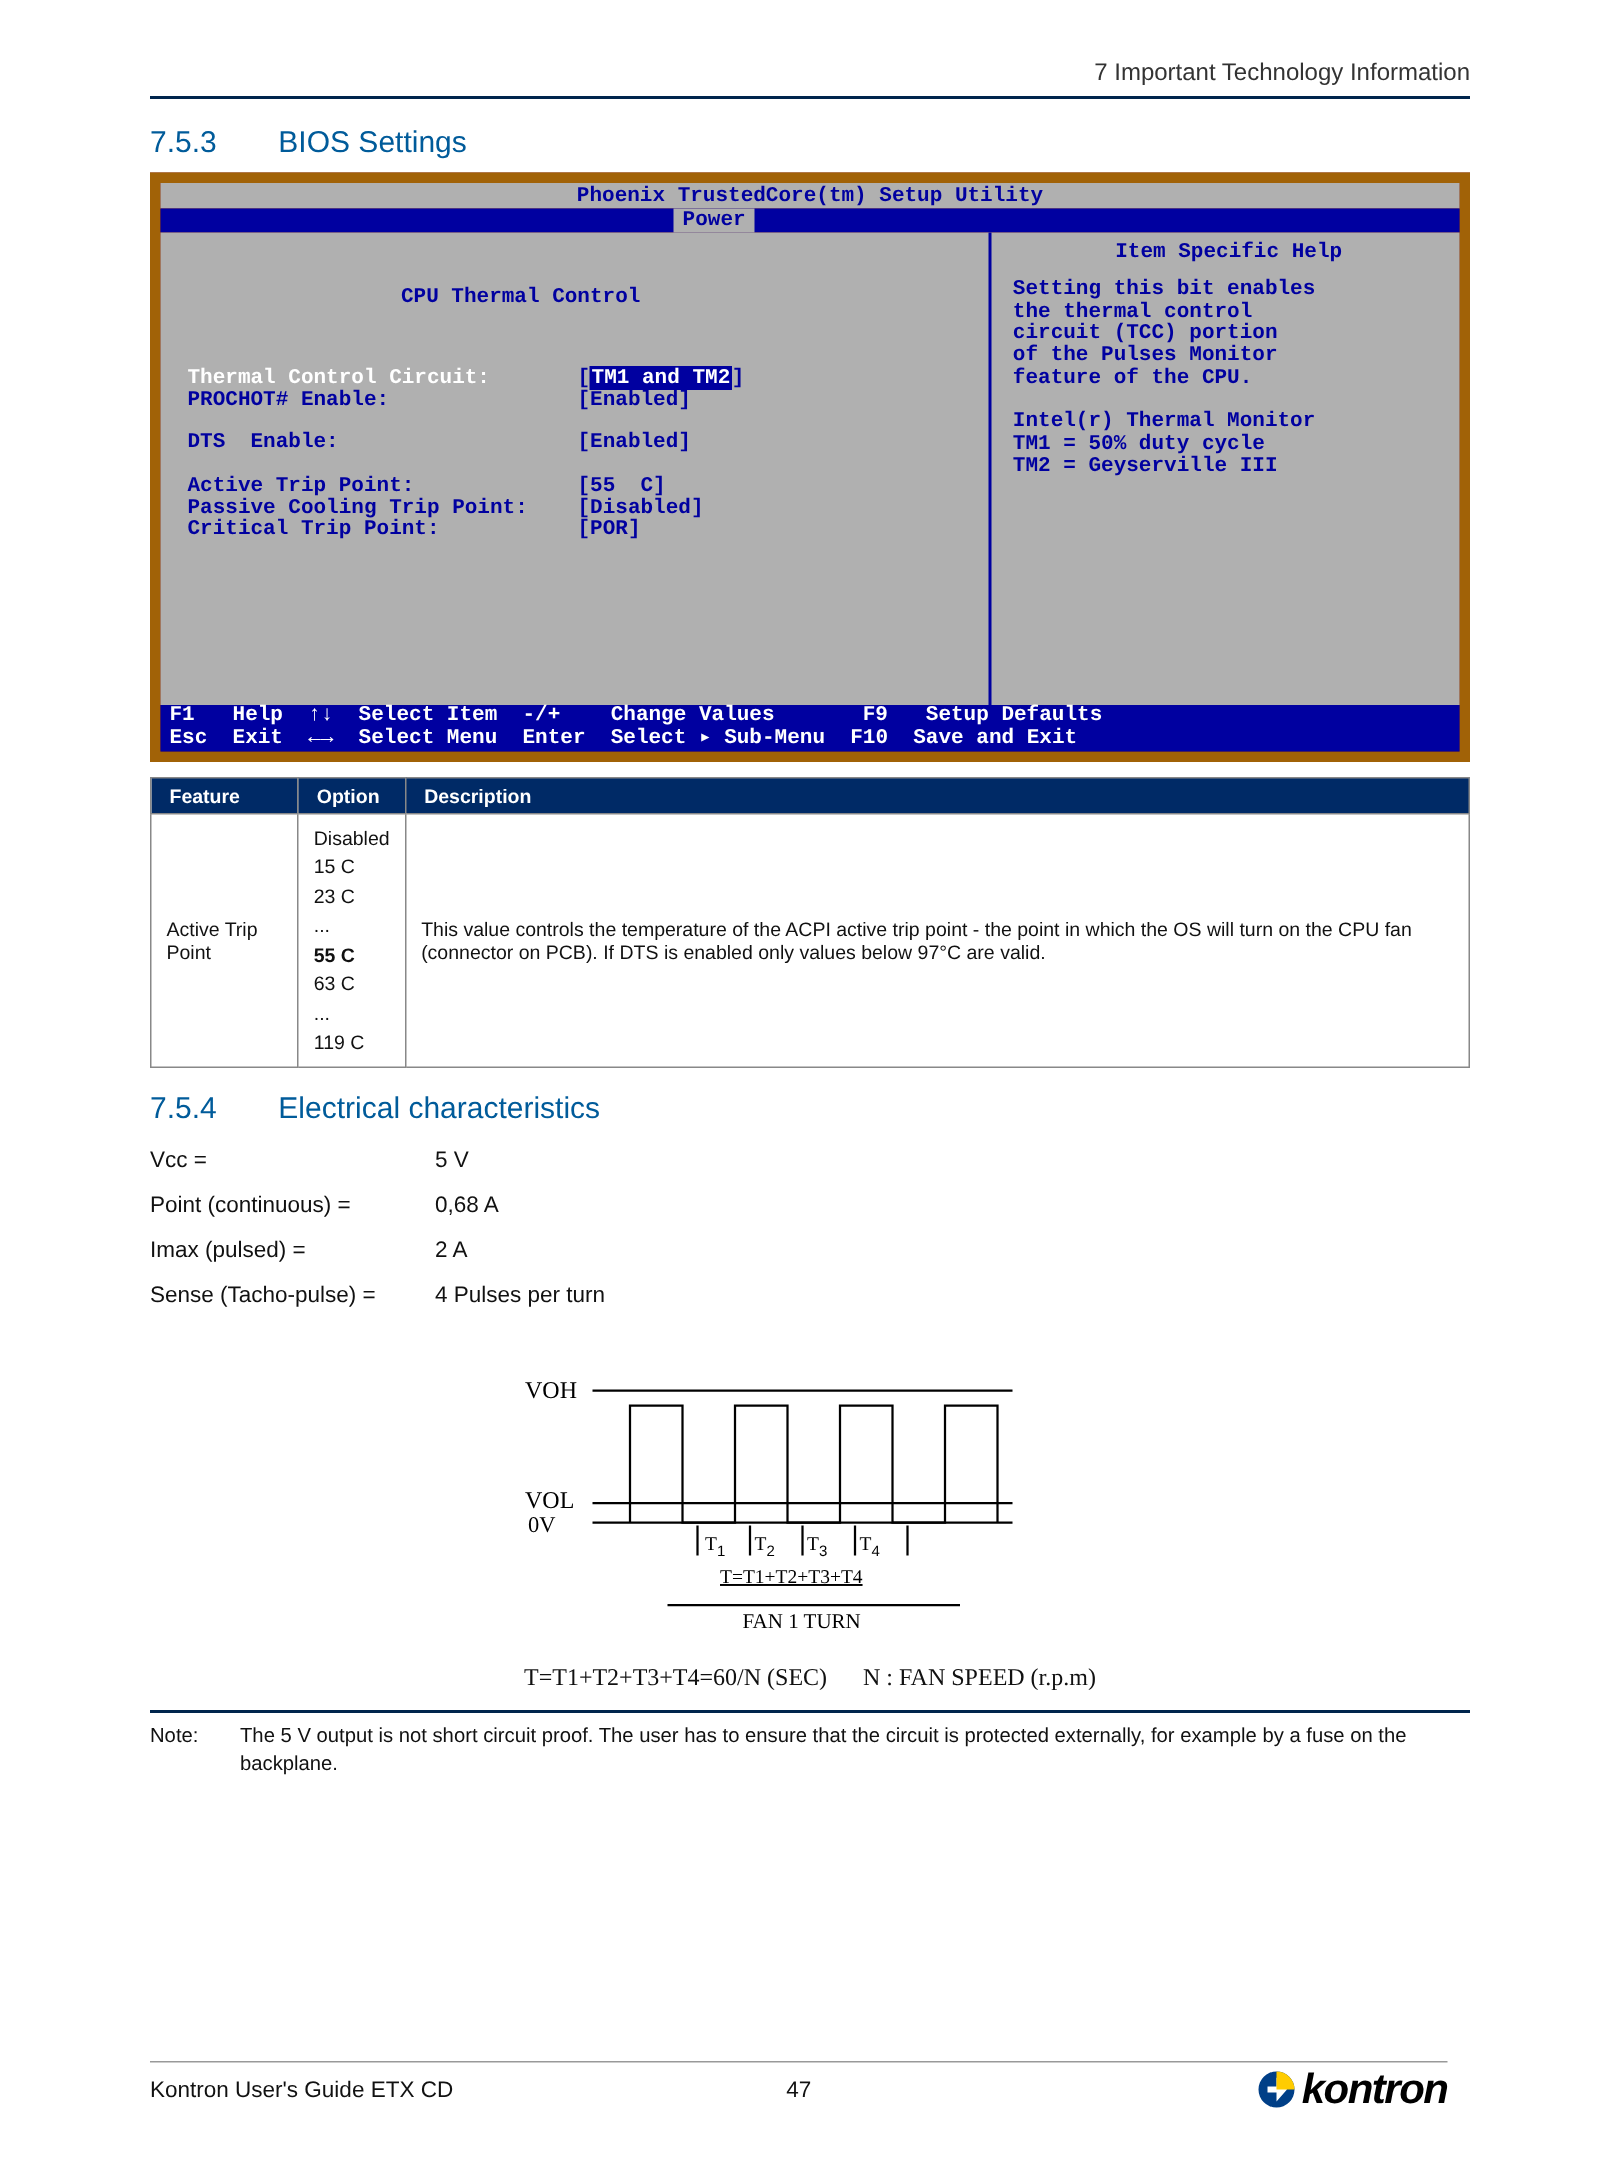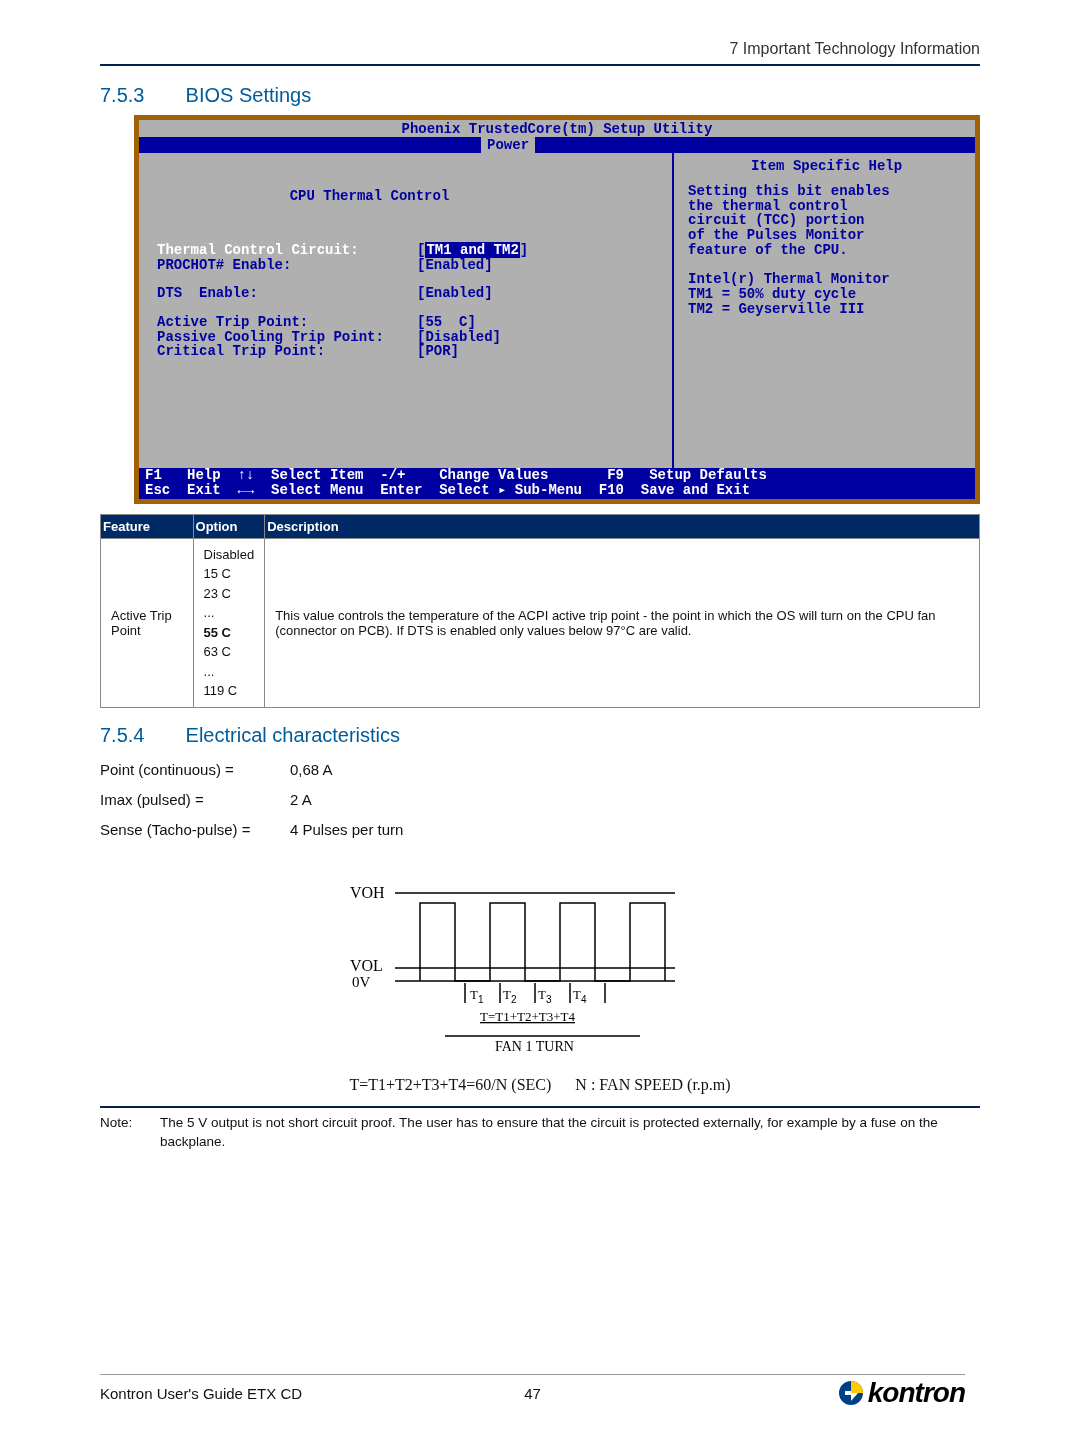--- a/index.html
+++ b/index.html
@@ -26,26 +26,25 @@
     font-weight: normal;
     font-size: 20px;
     margin: 16px 0 8px 0;
   }
   .sect-heading .num { display: inline-block; width: 80px; }
 
   
   .bios {
     font-family: "Courier New", monospace;
     background: #7f1d1d;
-    border: 5px solid #a16207;
+    border: 7px solid #a16207;
     position: relative;
     line-height: 1.05;
     font-size: 14px;
     font-weight: bold;
-    margin-left: 34px;
   }
   .bios-title {
     text-align: center;
     color: #0000a0;
     background: #b0b0b0;
     padding: 2px 0 0 0;
   }
   .bios-tabs {
     background: #0000a0;
     color: #ffffff;
@@ -95,21 +94,21 @@
     width: 100%;
     border-collapse: collapse;
     margin-top: 10px;
     font-size: 13px;
   }
   table.opt thead th {
     background: #002a66;
     color: #fff;
     font-weight: bold;
     text-align: left;
-    padding: 4px 2px;
+    padding: 4px 12px;
     border: 1px solid #888;
     font-size: 13px;
   }
   table.opt td {
     border: 1px solid #888;
     padding: 6px 10px;
     vertical-align: middle;
   }
   table.opt td.optcol { line-height: 1.5; }
   table.opt td .b { font-weight: bold; }
@@ -219,20 +218,24 @@
   </tbody>
 </table>
 
 <div class="sect-heading">
   <span class="num">7.5.4</span>
   <span>Electrical characteristics</span>
 </div>
 
 <div class="elec" id="elec-list">
     <div class="row">
+      <div class="k">Vcc =</div>
+      <div class="v">5 V</div>
+    </div>
+    <div class="row">
       <div class="k">Point (continuous) =</div>
       <div class="v">0,68 A</div>
     </div>
     <div class="row">
       <div class="k">Imax (pulsed) =</div>
       <div class="v">2 A</div>
     </div>
     <div class="row">
       <div class="k">Sense (Tacho-pulse) =</div>
       <div class="v">4 Pulses per turn</div>

